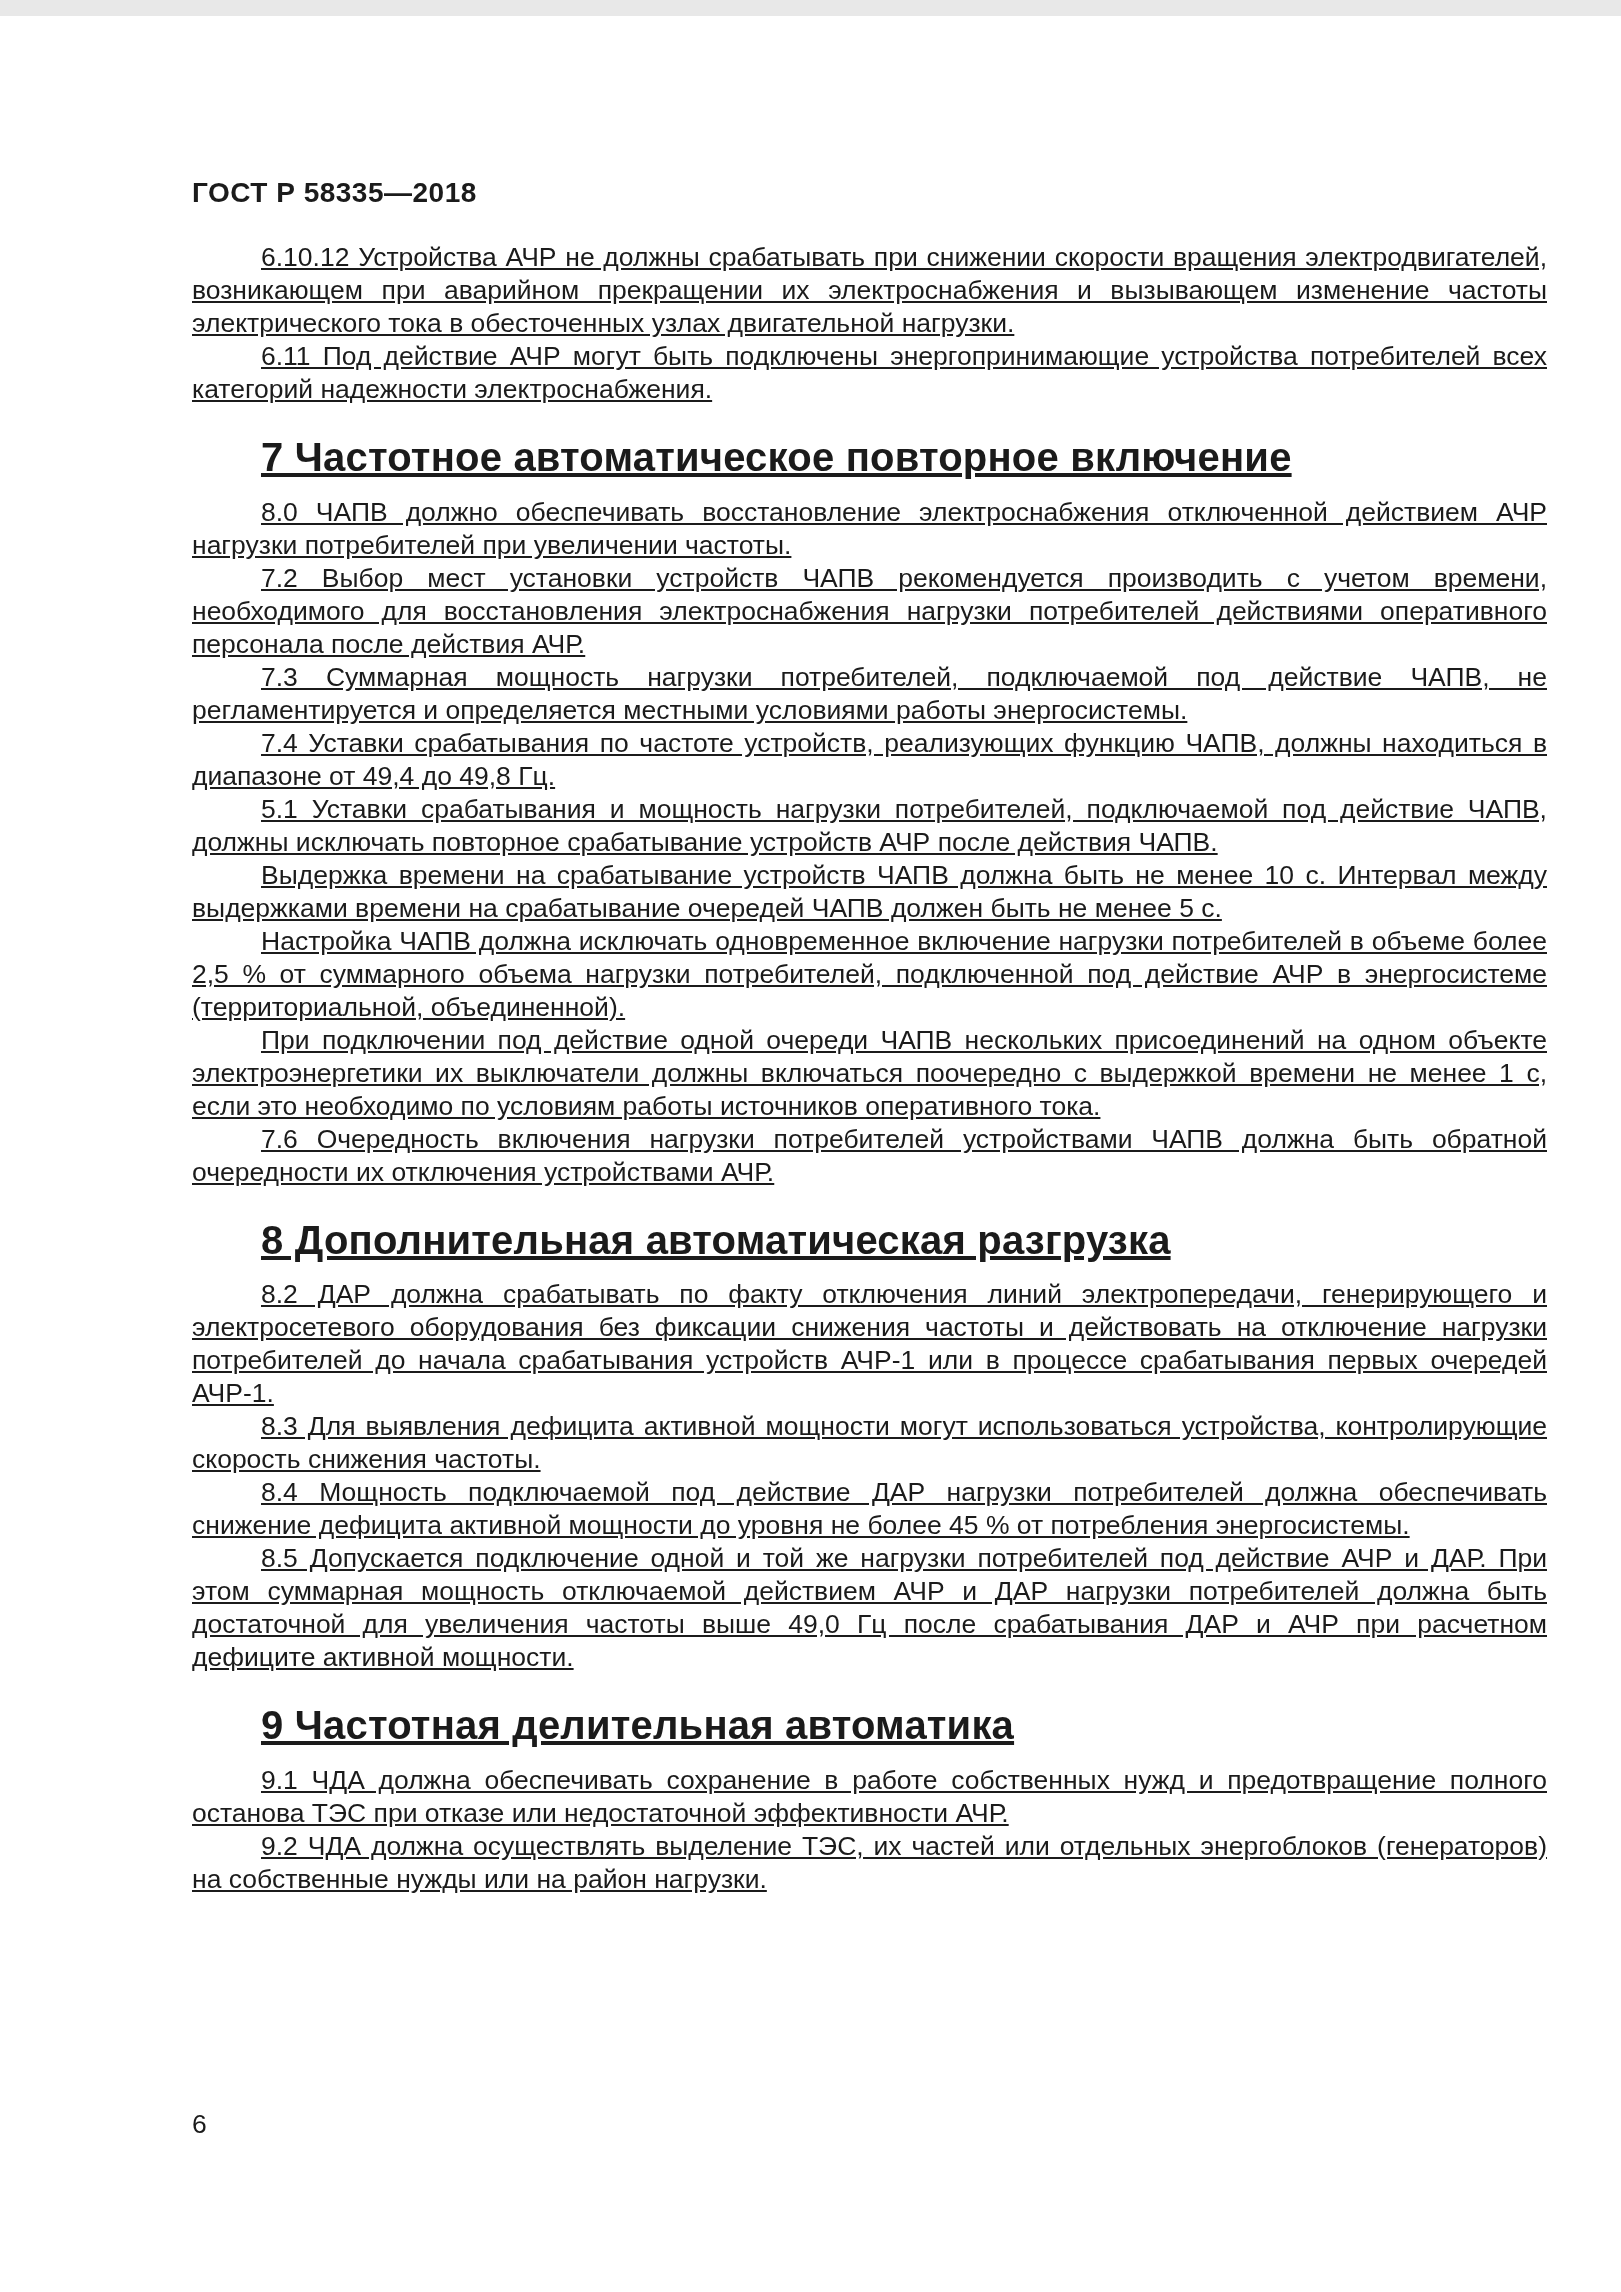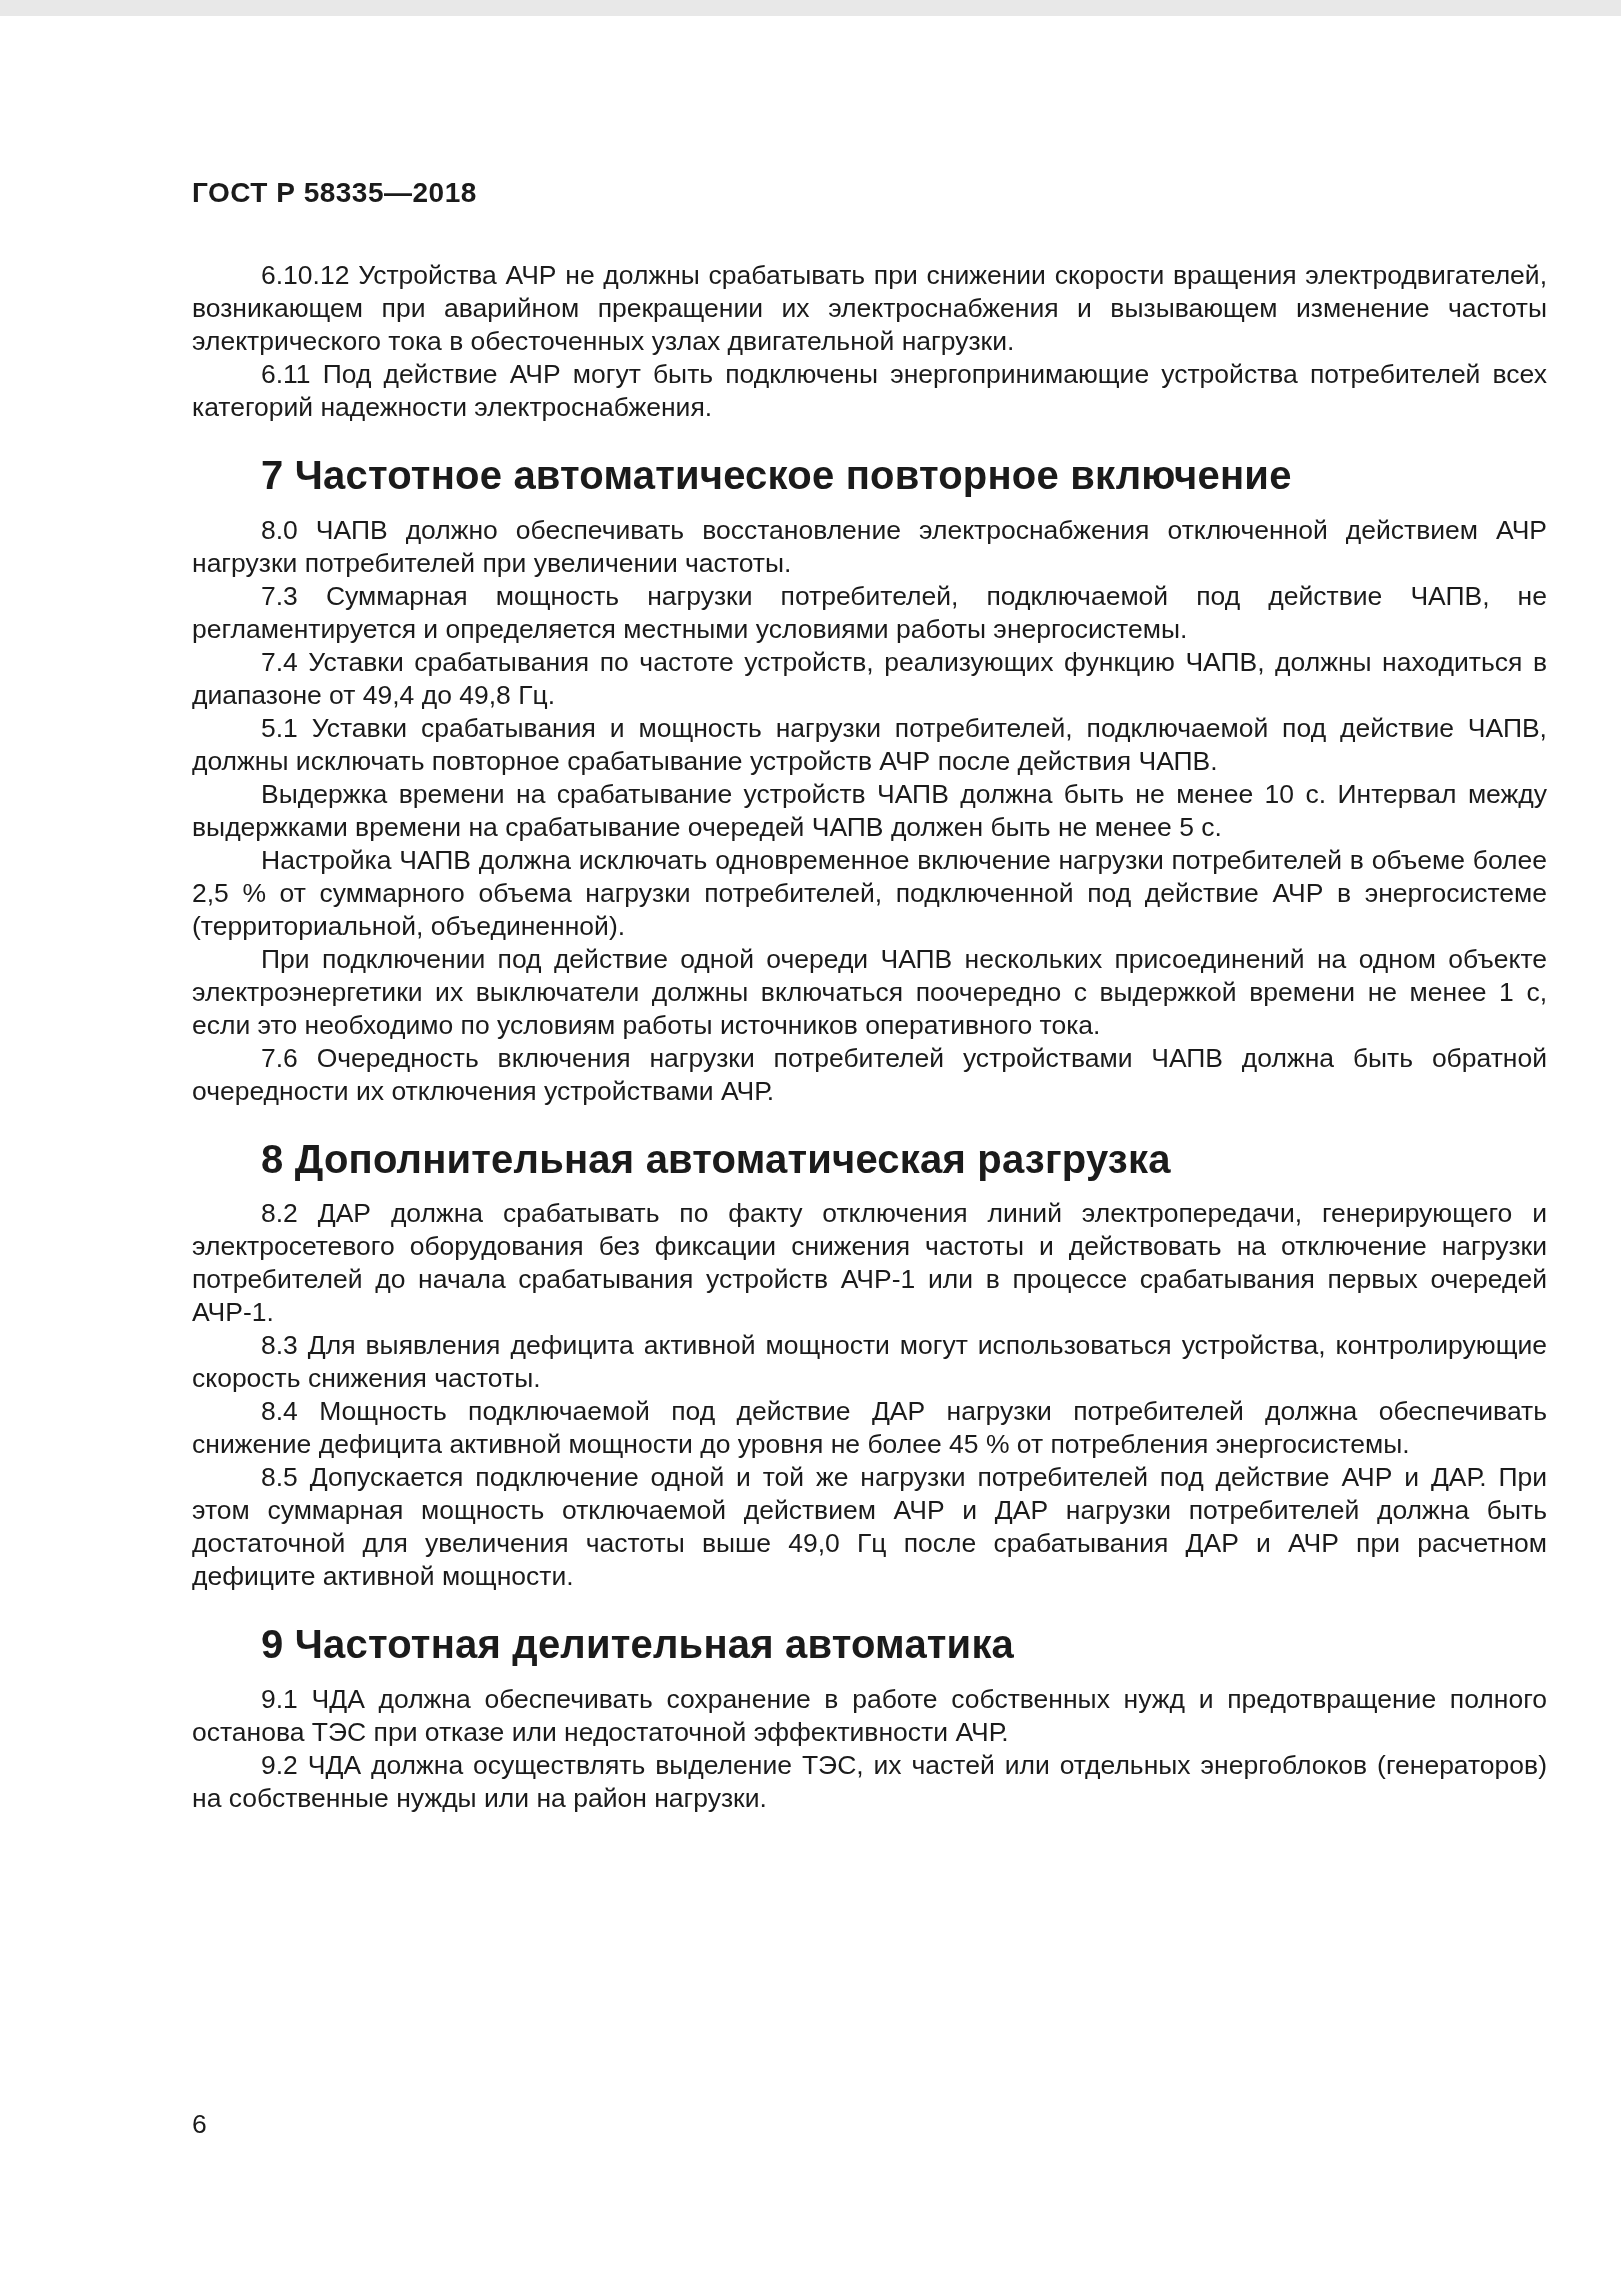--- a/index.html
+++ b/index.html
@@ -23,22 +23,23 @@
     top: 161px;
     font-size: 28px;
     font-weight: bold;
     line-height: 31px;
     letter-spacing: 0.5px;
     white-space: nowrap;
   }
   .content {
     position: absolute;
     left: 192px;
-    top: 243px;
+    top: 225px;
     width: 1355px;
+    text-decoration: underline;
   }
   .para {
     margin: 0;
     font-size: 26.5px;
     line-height: 33px;
     text-align: justify;
     text-indent: 69px;
     hyphens: auto;
     -webkit-hyphens: auto;
   }
@@ -66,20 +67,21 @@
   <div class="running-header">ГОСТ Р 58335—2018</div>
 
   <div class="content">
 
     <p class="para">6.10.12 Устройства АЧР не должны срабатывать при снижении скорости вращения электродвигателей, возникающем при аварийном прекращении их электроснабжения и вызывающем изменение частоты электрического тока в обесточенных узлах двигательной нагрузки.</p>
     <p class="para">6.11 Под действие АЧР могут быть подключены энергопринимающие устройства потребителей всех категорий надежности электроснабжения.</p>
 
     <h2 class="section-heading">7 Частотное автоматическое повторное включение</h2>
 
     <p class="para">8.0 ЧАПВ должно обеспечивать восстановление электроснабжения отключенной действием АЧР нагрузки потребителей при увеличении частоты.</p>
+    <p class="para">7.2 Выбор мест установки устройств ЧАПВ рекомендуется производить с учетом времени, необходимого для восстановления электроснабжения нагрузки потребителей действиями оперативного персонала после действия АЧР.</p>
     <p class="para">7.3 Суммарная мощность нагрузки потребителей, подключаемой под действие ЧАПВ, не регламентируется и определяется местными условиями работы энергосистемы.</p>
     <p class="para">7.4 Уставки срабатывания по частоте устройств, реализующих функцию ЧАПВ, должны находиться в диапазоне от 49,4 до 49,8 Гц.</p>
     <p class="para">5.1 Уставки срабатывания и мощность нагрузки потребителей, подключаемой под действие ЧАПВ, должны исключать повторное срабатывание устройств АЧР после действия ЧАПВ.</p>
     <p class="para">Выдержка времени на срабатывание устройств ЧАПВ должна быть не менее 10 с. Интервал между выдержками времени на срабатывание очередей ЧАПВ должен быть не менее 5 с.</p>
     <p class="para">Настройка ЧАПВ должна исключать одновременное включение нагрузки потребителей в объеме более 2,5 % от суммарного объема нагрузки потребителей, подключенной под действие АЧР в энергосистеме (территориальной, объединенной).</p>
     <p class="para">При подключении под действие одной очереди ЧАПВ нескольких присоединений на одном объекте электроэнергетики их выключатели должны включаться поочередно с выдержкой времени не менее 1 с, если это необходимо по условиям работы источников оперативного тока.</p>
     <p class="para">7.6 Очередность включения нагрузки потребителей устройствами ЧАПВ должна быть обратной очередности их отключения устройствами АЧР.</p>
 
     <h2 class="section-heading">8 Дополнительная автоматическая разгрузка</h2>
 

